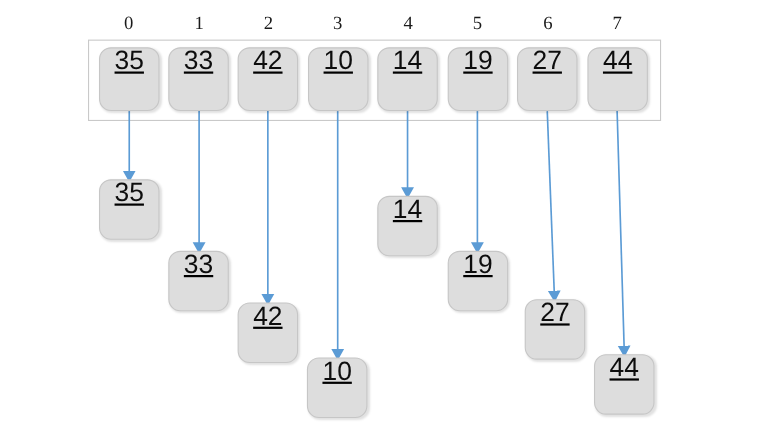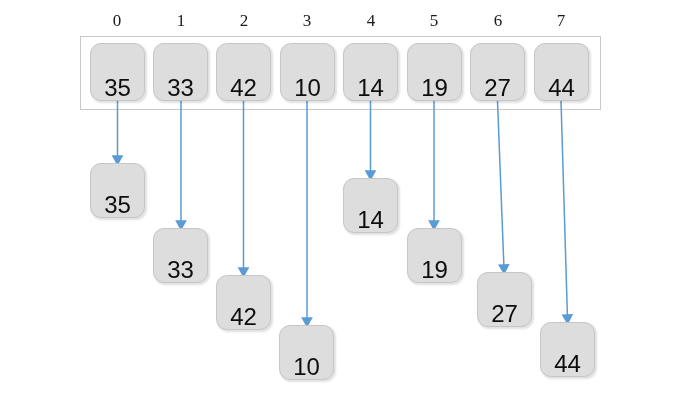--- a/index.html
+++ b/index.html
@@ -43,23 +43,24 @@
   
   .vbox {
     position: absolute;
     width: 55px;
     height: 58px;
     border-radius: 11px;
     background: #dddddd;
     border: 1.4px solid #c6c6c6;
     box-sizing: border-box;
     display: flex;
-    align-items: flex-end;
+    align-items: flex-start;
     justify-content: center;
     box-shadow: 1.5px 1.5px 2px rgba(0,0,0,0.12);
+    text-decoration: underline;
   }
   .vbox .vtext {
     font-family: "Liberation Sans", sans-serif;
     font-size: 24px;
     color: #0d0d0d;
     letter-spacing: 0px;
     line-height: 1;
   }
   .vbox.lower {
     width: 55px;

